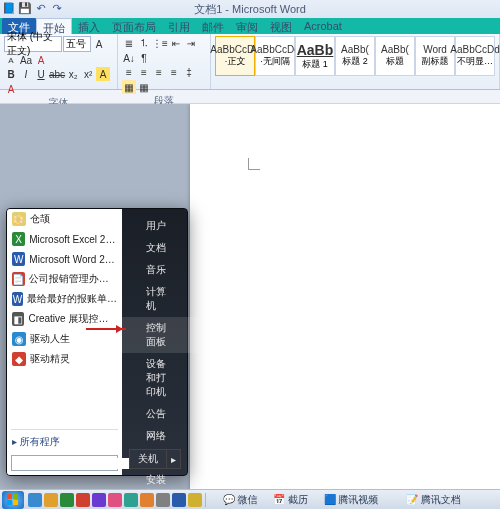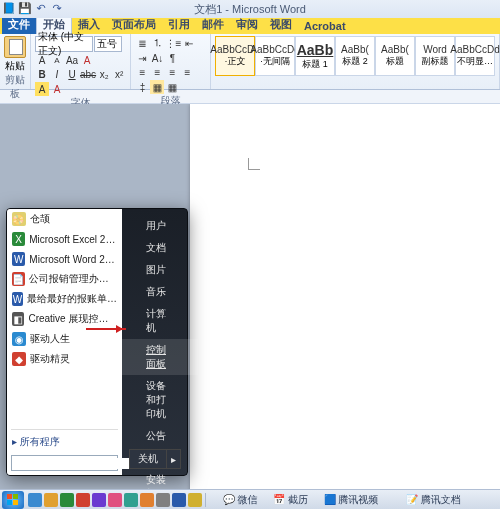--- a/index.html
+++ b/index.html
@@ -1,21 +1,21 @@
 <!DOCTYPE html>
 <html><head>
 <meta charset="utf-8">
 <style>
   * { margin:0; padding:0; box-sizing:border-box; font-family:"Microsoft YaHei",SimSun,Arial,sans-serif; }
   body { width:500px; height:509px; background:#fff; overflow:hidden; position:relative; font-size:11px; }
   
   .titlebar { height:18px; background:linear-gradient(#e8eff8,#dce6f4); display:flex; align-items:center; justify-content:center; color:#4a5a75; font-size:11px; position:relative; }
   .qat { position:absolute; left:2px; top:1px; display:flex; gap:2px; align-items:center; }
   .qat span { width:14px; height:14px; display:inline-flex; align-items:center; justify-content:center; color:#3a5a9a; }
-  .tabs { height:16px; background:#fde047; display:flex; align-items:flex-end; padding-left:2px;font-weight:bold; }
+  .tabs { height:16px; background:#14b8a6; display:flex; padding-left:2px; }
   .tab { padding:2px 6px; font-size:11px; color:#3a4a6a; cursor:pointer; }
   .tab.file { background:#1e64b4; color:#fff; border-radius:2px 2px 0 0; }
   .tab.active { background:#f5f9fe; border:1px solid #b8c8e0; border-bottom:none; }
   .ribbon { height:56px; background:linear-gradient(#f5f9fe,#e8eff8); border-bottom:1px solid #b0c0d8; display:flex; }
   .rgroup { border-right:1px solid #cad6e8; padding:2px 4px 0 4px; display:flex; flex-direction:column; justify-content:space-between; }
   .rgroup-label { text-align:center; font-size:10px; color:#5a6a85; padding-bottom:1px; }
   .rbtns { display:flex; flex-wrap:wrap; gap:1px; align-items:center; }
   .rbtn { min-width:14px; height:14px; display:inline-flex; align-items:center; justify-content:center; font-size:10px; color:#333; cursor:pointer; }
   .rbtn.bold{font-weight:bold;} .rbtn.italic{font-style:italic;} .rbtn.under{text-decoration:underline;}
   .fontbox { width:58px; height:16px; border:1px solid #a8b8d0; background:#fff; font-size:10px; padding:0 2px; display:inline-flex; align-items:center; }
@@ -33,21 +33,21 @@
   .sm-left { width:115px; background:#fff; border-radius:3px 0 0 3px; display:flex; flex-direction:column; color:#222; }
   .sm-apps { flex:1; overflow:hidden; }
   .sm-app { display:flex; align-items:center; gap:4px; padding:3px 5px; cursor:pointer; }
   .sm-ico { width:14px; height:14px; display:inline-flex; align-items:center; justify-content:center; font-size:10px; border-radius:2px; }
   .sm-divider { border-top:1px solid #ddd; margin:2px 4px; }
   .sm-all { padding:3px 5px; color:#2a4a8a; cursor:pointer; }
   .sm-search { margin:3px 4px 4px 4px; height:16px; border:1px solid #9ab; background:#fff; display:flex; align-items:center; }
   .sm-search input { border:none; flex:1; font-size:10px; padding:0 3px; outline:none; }
   .sm-right { flex:1; padding:6px 0; }
   .sm-ritem { padding:4px 24px; cursor:pointer; color:#e8e8e8; }
-  .sm-ritem.hl { background:rgba(255,255,255,.12);text-decoration:underline; }
+  .sm-ritem.hl { background:rgba(255,255,255,.12); }
   .sm-shut { position:absolute; right:6px; bottom:6px; display:flex; }
   .sm-shut-btn { background:#2d3440; border:1px solid #444; color:#e8e8e8; font-size:10px; padding:2px 8px; cursor:pointer; }
   .sm-shut-arrow { background:#2d3440; border:1px solid #444; border-left:none; width:14px; display:flex; align-items:center; justify-content:center; cursor:pointer; }
   .arrow { position:absolute; left:86px; top:328px; width:40px; height:2px; background:#d02020; }
   .arrow::after { content:""; position:absolute; right:-1px; top:-3px; border:4px solid transparent; border-left:7px solid #d02020; }
   
   .taskbar { position:absolute; left:0; right:0; bottom:0; height:20px; background:linear-gradient(#e8eef6,#d0dae8); border-top:1px solid #b0bed4; display:flex; align-items:center; font-size:10px; }
   .startbtn { width:22px; height:18px; margin:0 2px; border-radius:3px; background:radial-gradient(circle,#6ec2ff,#1a6ac0); display:flex; align-items:center; justify-content:center; cursor:pointer; }
   .tb-icons { display:flex; gap:2px; margin-left:2px; }
   .tb-ico { width:14px; height:14px; border-radius:2px; cursor:pointer; }
@@ -77,27 +77,20 @@
   <div class="tab">插入</div>
   <div class="tab">页面布局</div>
   <div class="tab">引用</div>
   <div class="tab">邮件</div>
   <div class="tab">审阅</div>
   <div class="tab">视图</div>
   <div class="tab">Acrobat</div>
 </div>
 
 <div class="ribbon">
-  <div class="rgroup" style="width:38px">
-    <div class="clipboard-big">
-      <div class="clipico"></div>
-      <span style="font-size:10px">粘贴</span>
-    </div>
-    <div class="rgroup-label">剪贴板</div>
-  </div>
   <div class="rgroup" style="width:140px">
     <div class="rbtns">
       <span class="fontbox">宋体 (中文正文)</span>
       <span class="fontbox" style="width:28px">五号</span>
       <span class="rbtn">A</span>
       <span class="rbtn" style="font-size:8px">A</span>
       <span class="rbtn">Aa</span>
       <span class="rbtn" style="color:#c03030">A</span>
     </div>
     <div class="rbtns">
@@ -214,26 +207,26 @@
     <div class="sm-divider"></div>
     <div class="sm-all">▸ <span>所有程序</span></div>
     <div class="sm-search">
       <input style="">
       <span style="padding:0 3px;color:#666">🔍</span>
     </div>
   </div>
   <div class="sm-right" id="sm-right">
       <div class="sm-ritem">用户</div>
       <div class="sm-ritem">文档</div>
-      <div class="sm-ritem">图片</div>
       <div class="sm-ritem">音乐</div>
       <div class="sm-ritem">计算机</div>
       <div class="sm-ritem hl">控制面板</div>
       <div class="sm-ritem">设备和打印机</div>
       <div class="sm-ritem">公告</div>
+      <div class="sm-ritem">网络</div>
       <div class="sm-ritem">运行</div>
       <div class="sm-ritem">安装与卸载软件</div>
       <div class="sm-ritem">Win10 桌面设置</div>
     </div>
   <div class="sm-shut">
     <div class="sm-shut-btn">关机</div>
     <div class="sm-shut-arrow">▸</div>
   </div>
 </div>
 

